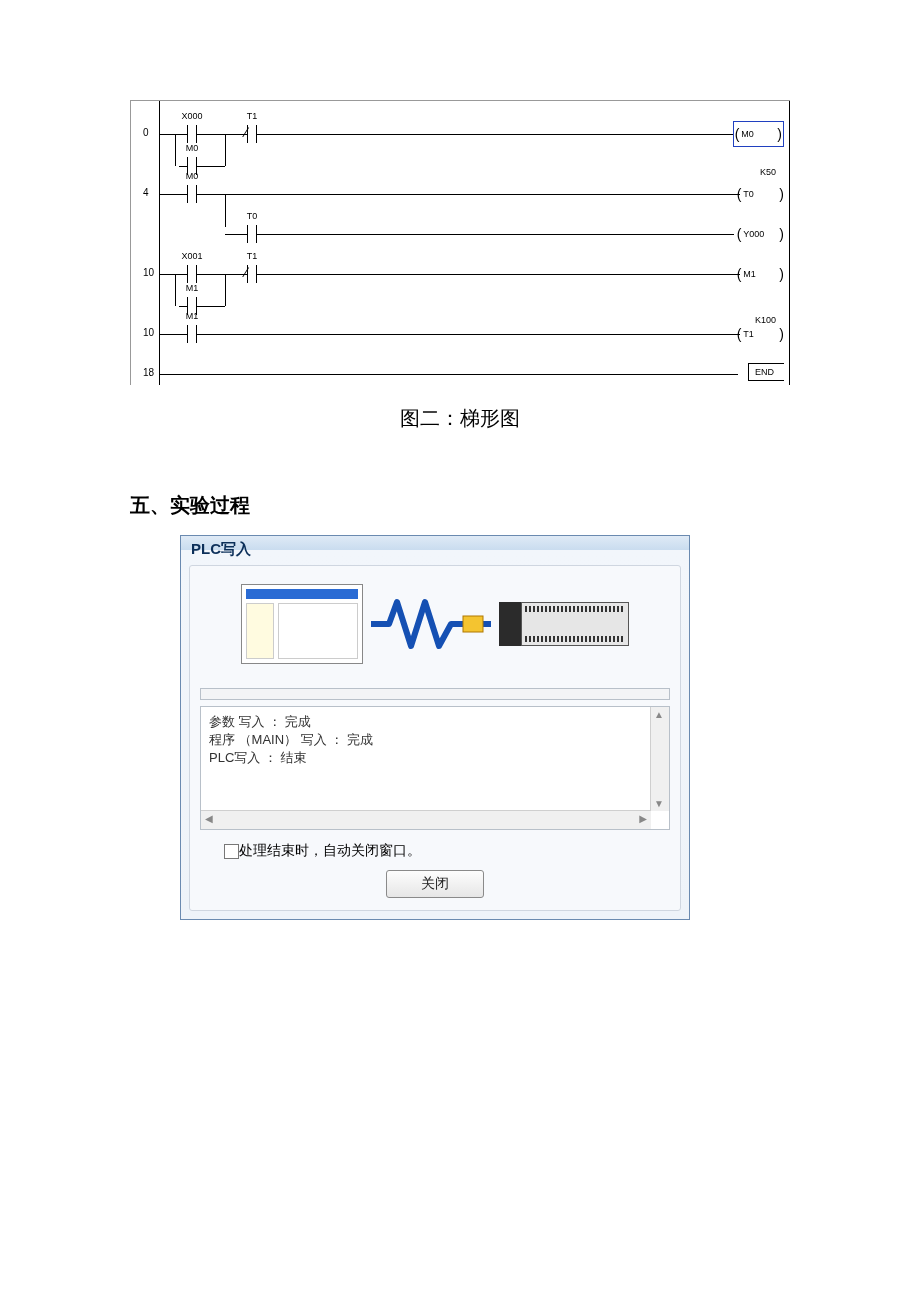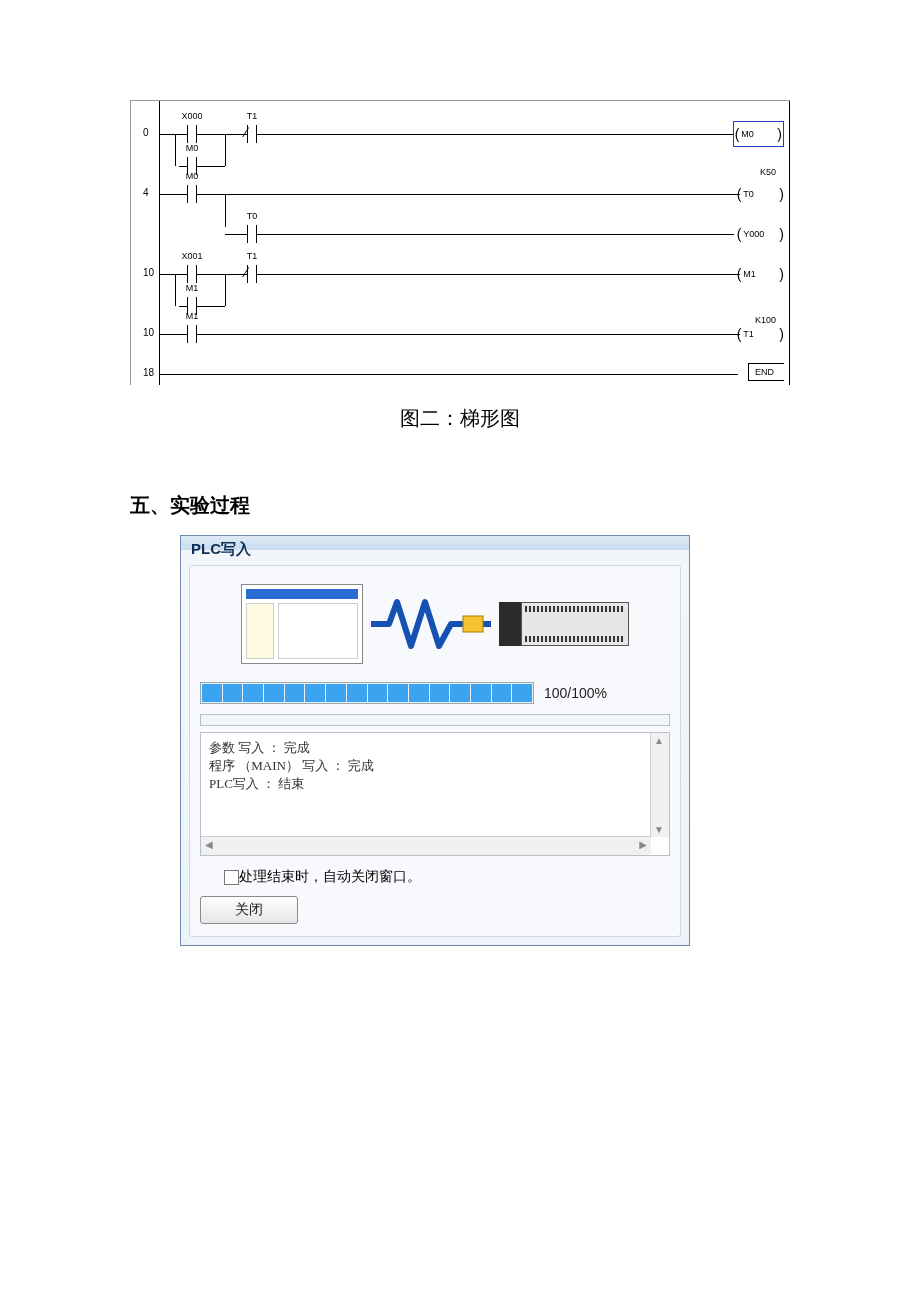--- a/index.html
+++ b/index.html
@@ -254,21 +254,21 @@
     margin:10px 0 6px 0;
   }
   .log{
     border:1px solid #b8c0c9;
     background:#fff;
     height:110px;
     position:relative;
     font-size:13px;
     padding:6px 8px;
     color:#333;
-    font-family: Liberation Serif, serif;
+    font-family: Liberation Sans, sans-serif;
     white-space: pre;
     overflow:hidden;
   }
   .log .vscroll{
     position:absolute; right:0; top:0; bottom:18px; width:18px;
     background:#f0f0f0; border-left:1px solid #cfcfcf;
   }
   .log .vscroll::before{content:"▲";position:absolute;top:2px;left:3px;font-size:10px;color:#888;}
   .log .vscroll::after{content:"▼";position:absolute;bottom:2px;left:3px;font-size:10px;color:#888;}
   .log .hscroll{
@@ -280,20 +280,21 @@
   .opts{
     display:flex;
     align-items:center;
     margin:12px 0 10px 24px;
     font-size:14px;
   }
   .chk{
     width:13px;height:13px;border:1px solid #777;background:#fff;display:inline-block;
   }
   .btn-row{
+    text-align:center;
     margin:6px 0 2px 0;
   }
   .btn{
     display:inline-block;
     padding:4px 34px;
     font-size:14px;
     background:linear-gradient(#fdfdfd,#e6e6e6);
     border:1px solid #8a8a8a;
     border-radius:3px;
     color:#222;
@@ -444,41 +445,20 @@
         <svg class="wave" viewBox="0 0 120 60">
           <polyline points="0,30 18,30 26,8 40,52 54,8 68,52 80,30 120,30" fill="none" stroke="#1550b3" stroke-width="6" stroke-linejoin="round" stroke-linecap="round"></polyline>
           <rect x="92" y="22" width="20" height="16" fill="#f4c430" stroke="#b07800"></rect>
         </svg>
         <div class="plc-icon">
             <div class="a"></div>
             <div class="b"></div>
           </div>
       </div>
 
-      <div class="bar-row">
-        <div class="bar">
-          <div class="seg"></div>
-            <div class="seg"></div>
-            <div class="seg"></div>
-            <div class="seg"></div>
-            <div class="seg"></div>
-            <div class="seg"></div>
-            <div class="seg"></div>
-            <div class="seg"></div>
-            <div class="seg"></div>
-            <div class="seg"></div>
-            <div class="seg"></div>
-            <div class="seg"></div>
-            <div class="seg"></div>
-            <div class="seg"></div>
-            <div class="seg"></div>
-            <div class="seg"></div>
-        </div>
-        <div class="bar-label">100/100%</div>
-      </div>
 
       <div class="thinbar"></div>
 
       <div class="log"><span>参数 写入 ： 完成</span>
 <span>程序 （MAIN） 写入 ： 完成</span>
 <span>PLC写入 ： 结束</span>
         <div class="vscroll"></div>
         <div class="hscroll"></div>
       </div>
 

